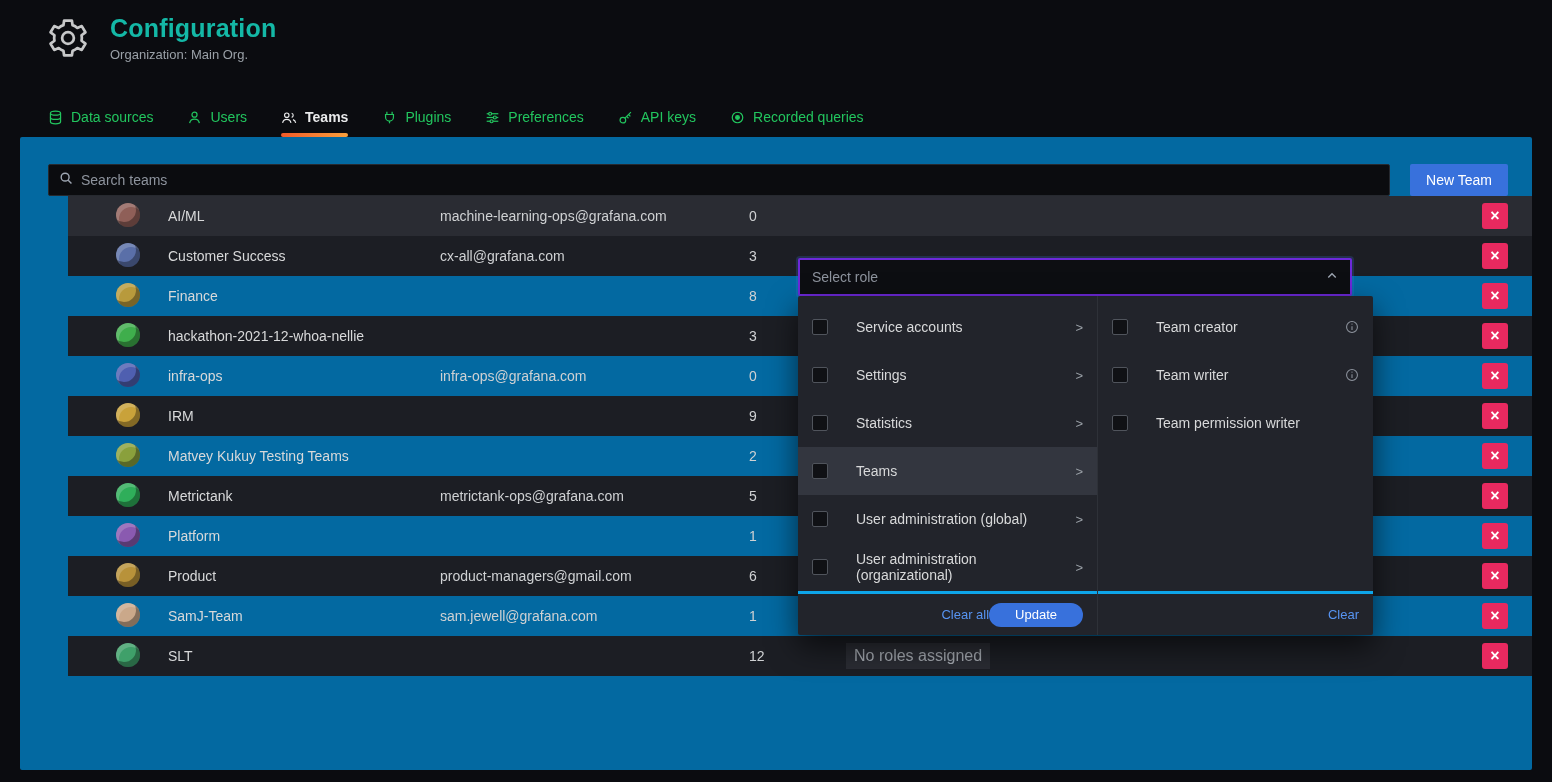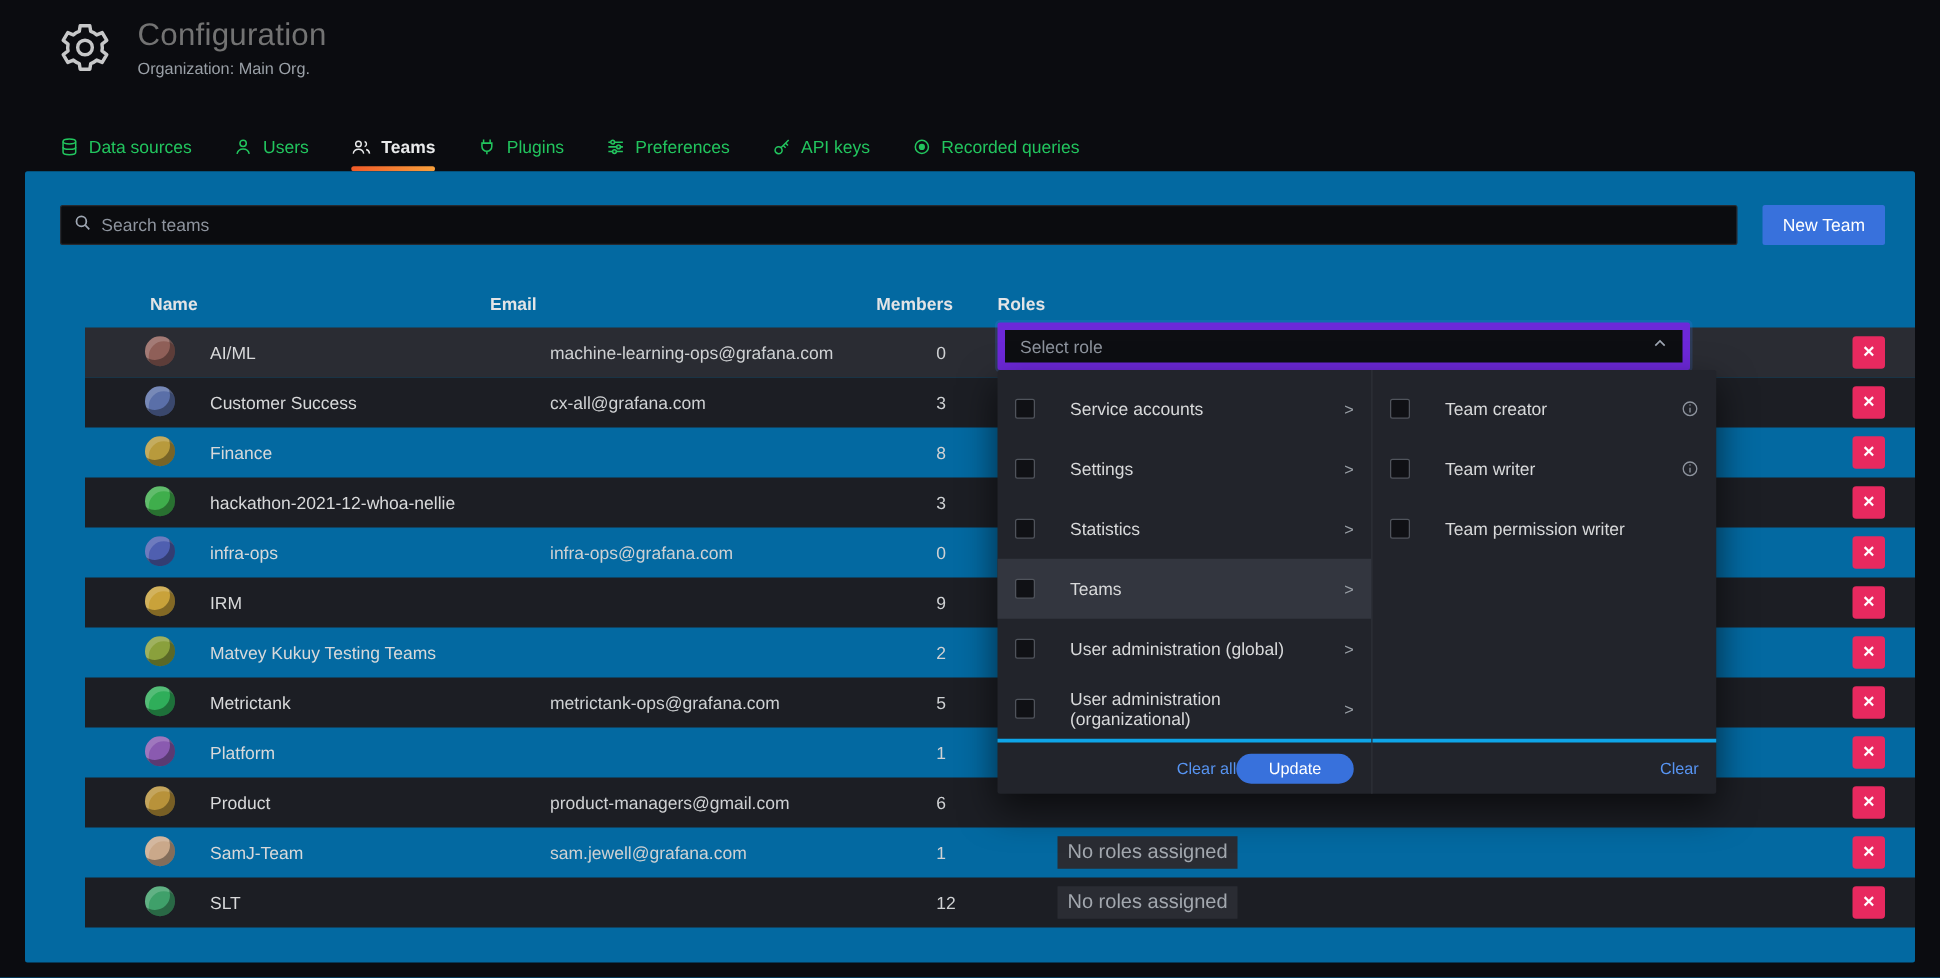--- a/index.html
+++ b/index.html
@@ -7,21 +7,21 @@
   body {
     background:#0b0c10;
     font-family:"Liberation Sans", sans-serif;
     color:#d8d9da;
     position:relative;
   }
 
   
   .page-header { position:absolute; top:14px; left:44px; display:flex; align-items:center; gap:18px; }
   .gear-wrap { width:48px; height:48px; display:flex; align-items:center; justify-content:center; color:#c7c8c9; }
-  .title-block h1 { font-size:25px; font-weight:400; color:#737373; letter-spacing:.2px; }
+  .title-block h1 { font-size:25px; font-weight:700; color:#14b8a6; letter-spacing:.2px; }
   .title-block .sub { margin-top:4px; font-size:13px; color:#9aa0a7; }
 
   
   .tabs { position:absolute; top:99px; left:48px; right:0; height:38px; display:flex; gap:34px; align-items:stretch; }
   .tab { position:relative; display:flex; align-items:center; gap:8px; color:#22c55e; font-size:14px; cursor:pointer; padding-bottom:2px; }
   .tab .tab-icon { display:flex; align-items:center; color:inherit; }
   .tab.active { color:#e9eaeb; font-weight:700; }
   .tab.active::after { content:""; position:absolute; left:0; right:0; bottom:0; height:4px; border-radius:2px;
     background:linear-gradient(90deg,#f05a28,#f9a03c); }
 
@@ -48,21 +48,21 @@
   .avatar { width:24px; height:24px; border-radius:50%; display:inline-block;
     box-shadow:inset -4px -5px 0 rgba(0,0,0,.35), inset 3px 4px 0 rgba(255,255,255,.18); }
   .cell-email, .cell-members { color:#cfd1d3; }
   .badge { display:inline-block; padding:4px 8px; background:#2a2c33; color:#a3a8af; font-size:16px; border-radius:0; }
   .delete-btn { width:26px; height:26px; background:#e8295f; color:#fff; border:none; border-radius:3px;
     font-size:16px; font-weight:700; line-height:1; cursor:pointer; justify-self:end; display:flex;
     align-items:center; justify-content:center; }
 
   
   .role-picker { position:absolute; left:778px; top:121px; width:554px; z-index:10; }
-  .role-select { height:38px; background:#0d0e12; border:6px solid #6d28d9; border-radius:2px;
+  .role-select { height:38px; background:#0d0e12; border:2px solid #6d28d9; border-radius:2px;
     box-shadow:0 0 0 2px rgba(62,118,224,.22); display:flex; align-items:center; justify-content:space-between;
     padding:0 12px; cursor:pointer; }
   .role-select .ph { color:#8e949e; font-size:14px; }
   .menu { position:absolute; top:38px; left:0; width:575px; display:flex; align-items:stretch;
     background:#22242b; border-radius:2px; box-shadow:0 12px 30px rgba(0,0,0,.6); }
   .menu-col { display:flex; flex-direction:column; padding-top:7px; }
   .menu-col.left { width:300px; border-right:1px solid #2e3138; }
   .menu-col.right { width:275px; }
   .menu-item { height:48px; display:flex; align-items:center; gap:28px; padding:0 14px; font-size:14px;
     color:#d8d9da; cursor:pointer; }
@@ -174,28 +174,20 @@
         <svg width="14" height="14" viewBox="0 0 16 16" fill="none" stroke="#9fa7b3" stroke-width="1.6">
           <circle cx="7" cy="7" r="4.5"></circle>
             <line x1="10.5" y1="10.5" x2="14.2" y2="14.2"></line>
         </svg>
       </span>
       <input type="text" placeholder="Search teams" style="">
     </div>
     <button class="btn-primary">New Team</button>
   </div>
 
-  <div class="thead">
-    <span></span>
-    <span>Name</span>
-    <span>Email</span>
-    <span>Members</span>
-    <span>Roles</span>
-    <span></span>
-  </div>
 
   <div class="rows" id="rows">
       <div class="row highlighted">
         <span><span class="avatar" style="background: rgb(143, 95, 88);"></span></span>
         <span>AI/ML</span>
         <span class="cell-email">machine-learning-ops@grafana.com</span>
         <span class="cell-members">0</span>
         <span></span>
         <span>
           <button class="delete-btn">

